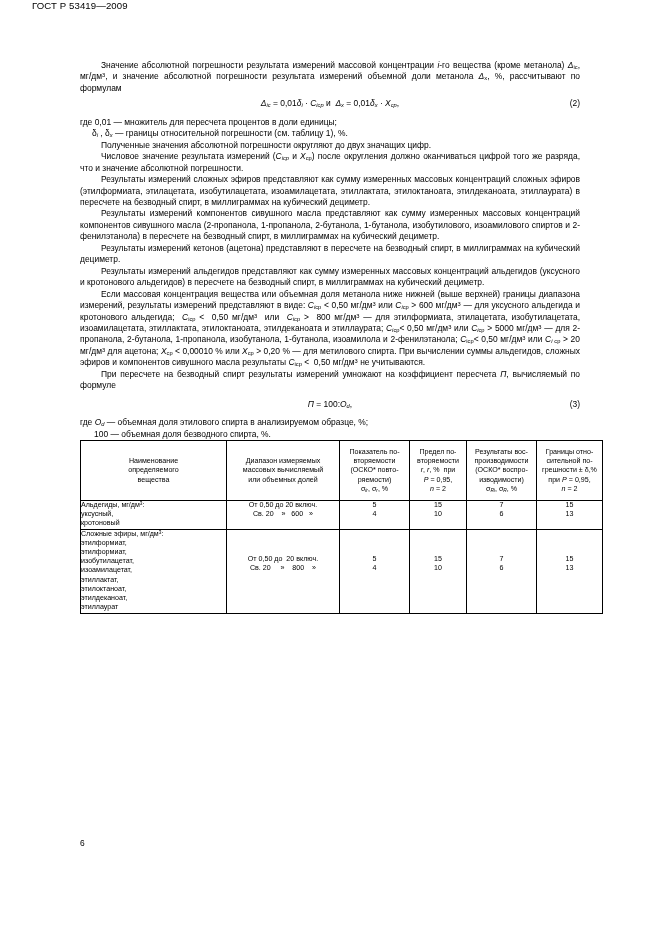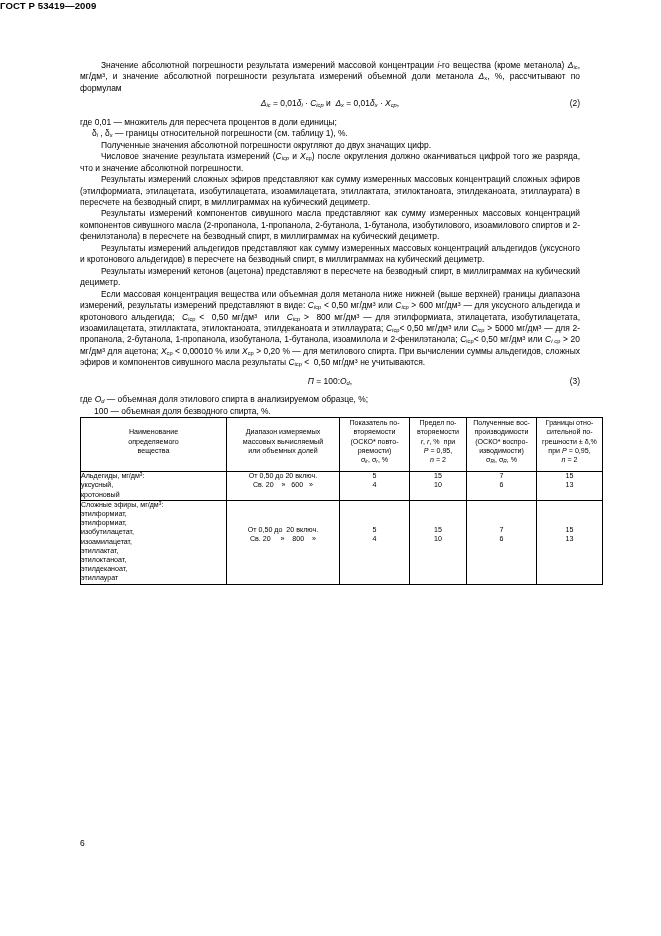--- a/index.html
+++ b/index.html
@@ -25,24 +25,25 @@
   .content {
     position: absolute;
     left: 80px;
     top: 60px;
     width: 500px;
   }
 
   
   .doc-header {
     font-size: 9.6px;
-    font-weight: bold;
+    font-weight: normal;
     letter-spacing: 0.1px;
     margin: 0 0 26px 0;
     white-space: nowrap;
+    padding-left: 32px;
   }
 
   
   p.para {
     margin: 0;
     font-size: 8.45px;
     line-height: 11.45px;
     text-align: justify;
     text-justify: inter-word;
     hyphens: none;
@@ -92,21 +93,21 @@
     line-height: 9.2px;
   }
   table.main th, table.main td {
     border: 0.7px solid #000;
     padding: 0;
     vertical-align: top;
   }
   table.main thead th {
     text-align: center;
     font-weight: normal;
-    padding: 1px 2px 6px 2px;
+    padding: 7px 2px 6px 2px;
     vertical-align: middle;
   }
   td.namecell {
     padding: 5px 4px 6px 6px;
     text-align: left;
   }
   td.rangecell {
     padding: 5px 3px 6px 3px;
     text-align: center;
   }
@@ -154,27 +155,28 @@
     <p class="para" style="text-indent:12px;">δ<sub><i>i</i></sub> , δ<sub><i>x</i></sub> — границы относительной погрешности (см. таблицу 1), %.</p>
 
     <p class="para ind">Полученные значения абсолютной погрешности округляют до двух значащих цифр.</p>
 
     <p class="para ind">Числовое значение результата измерений (<i>C<sub>icp</sub></i> и <i>X</i><sub>ср</sub>) после округления должно оканчиваться цифрой того же разряда, что и значение абсолютной погрешности.</p>
 
     <p class="para ind">Результаты измерений сложных эфиров представляют как сумму измеренных массовых концентраций сложных эфиров (этилформиата, этилацетата, изобутилацетата, изоамилацетата, этиллактата, этилоктаноата, этилдеканоата, этиллаурата) в пересчете на безводный спирт, в миллиграммах на кубический дециметр.</p>
 
     <p class="para ind">Результаты измерений компонентов сивушного масла представляют как сумму измеренных массовых концентраций компонентов сивушного масла (2-пропанола, 1-пропанола, 2-бутанола, 1-бутанола, изобутилового, изоамилового спиртов и 2-фенилэтанола) в пересчете на безводный спирт, в миллиграммах на кубический дециметр.</p>
 
+    <p class="para ind">Результаты измерений кетонов (ацетона) представляют в пересчете на безводный спирт, в миллиграммах на кубический дециметр.</p>
+
     <p class="para ind">Результаты измерений альдегидов представляют как сумму измеренных массовых концентраций альдегидов (уксусного и кротонового альдегидов) в пересчете на безводный спирт, в миллиграммах на кубический дециметр.</p>
 
-    <p class="para ind">Результаты измерений кетонов (ацетона) представляют в пересчете на безводный спирт, в миллиграммах на кубический дециметр.</p>
-
 
     <p class="para ind">Если массовая концентрация вещества или объемная доля метанола ниже нижней (выше верхней) границы диапазона измерений, результаты измерений представляют в виде: <i>C<sub>i</sub></i><sub>ср</sub> &lt; 0,50 мг/дм<sup>3</sup> или <i>C<sub>i</sub></i><sub>ср</sub> &gt; 600 мг/дм<sup>3</sup> — для уксусного альдегида и кротонового альдегида; &nbsp;<i>C</i><sub>icp</sub> &lt; &nbsp;0,50 мг/дм<sup>3</sup> &nbsp;или &nbsp;<i>C<sub>i</sub></i><sub>ср</sub> &gt; &nbsp;800 мг/дм<sup>3</sup> — для этилформиата, этилацетата, изобутилацетата, изоамилацетата, этиллактата, этилоктаноата, этилдеканоата и этиллаурата; <i>C<sub>i</sub></i><sub>ср</sub>&lt;&nbsp;0,50 мг/дм<sup>3</sup> или <i>C<sub>i</sub></i><sub>ср</sub> &gt; 5000 мг/дм<sup>3</sup> — для 2-пропанола, 2-бутанола, 1-пропанола, изобутанола, 1-бутанола, изоамилола и 2-фенилэтанола; <i>C</i><sub>icp</sub>&lt;&nbsp;0,50 мг/дм<sup>3</sup> или <i>C<sub>i&nbsp;</sub></i><sub>ср</sub> &gt; 20 мг/дм<sup>3</sup> для ацетона; <i>X</i><sub>ср</sub> &lt; 0,00010 % или <i>X</i><sub>ср</sub> &gt; 0,20 % — для метилового спирта. При вычислении суммы альдегидов, сложных эфиров и компонентов сивушного масла результаты <i>C</i><sub>iср</sub> &lt; &nbsp;0,50 мг/дм<sup>3</sup> не учитываются.</p>
 
+    <p class="para ind">При пересчете на безводный спирт результаты измерений умножают на коэффициент пересчета <i>П</i>, вычисляемый по формуле</p>
 
     <div class="formula-row" style="margin-top:7px;margin-bottom:6px;">
       <span class="formula"><i>П</i> <span class="up">= 100:</span><i>O<sub>d</sub></i><span class="up">,</span></span>
       <span class="eqno">(3)</span>
     </div>
 
     <p class="para noind">где <i>O<sub>d</sub></i> — объемная доля этилового спирта в анализируемом образце, %;</p>
 
     <p class="para" style="text-indent:14px;">100 — объемная доля безводного спирта, %.</p>
 
@@ -208,21 +210,21 @@
             <div>σ<sub><i>ir</i></sub>, σ<sub><i>r</i></sub>, %</div>
           </th>
           <th>
             <div>Предел по-</div>
             <div>вторяемости</div>
             <div><i>r</i>, <i>r</i>, %&nbsp; при</div>
             <div><i>Р</i> = 0,95,</div>
             <div><i>n</i> = 2</div>
           </th>
           <th>
-            <div>Полученные вос-</div>
+            <div>Результаты вос-</div>
             <div>производимости</div>
             <div>(ОСКО* воспро-</div>
             <div>изводимости)</div>
             <div>σ<sub><i>Ri</i></sub>, σ<sub><i>R</i></sub>, %</div>
           </th>
           <th>
             <div>Границы отно-</div>
             <div>сительной по-</div>
             <div>грешности ± δ,%</div>
             <div>при <i>Р</i> = 0,95,</div>

